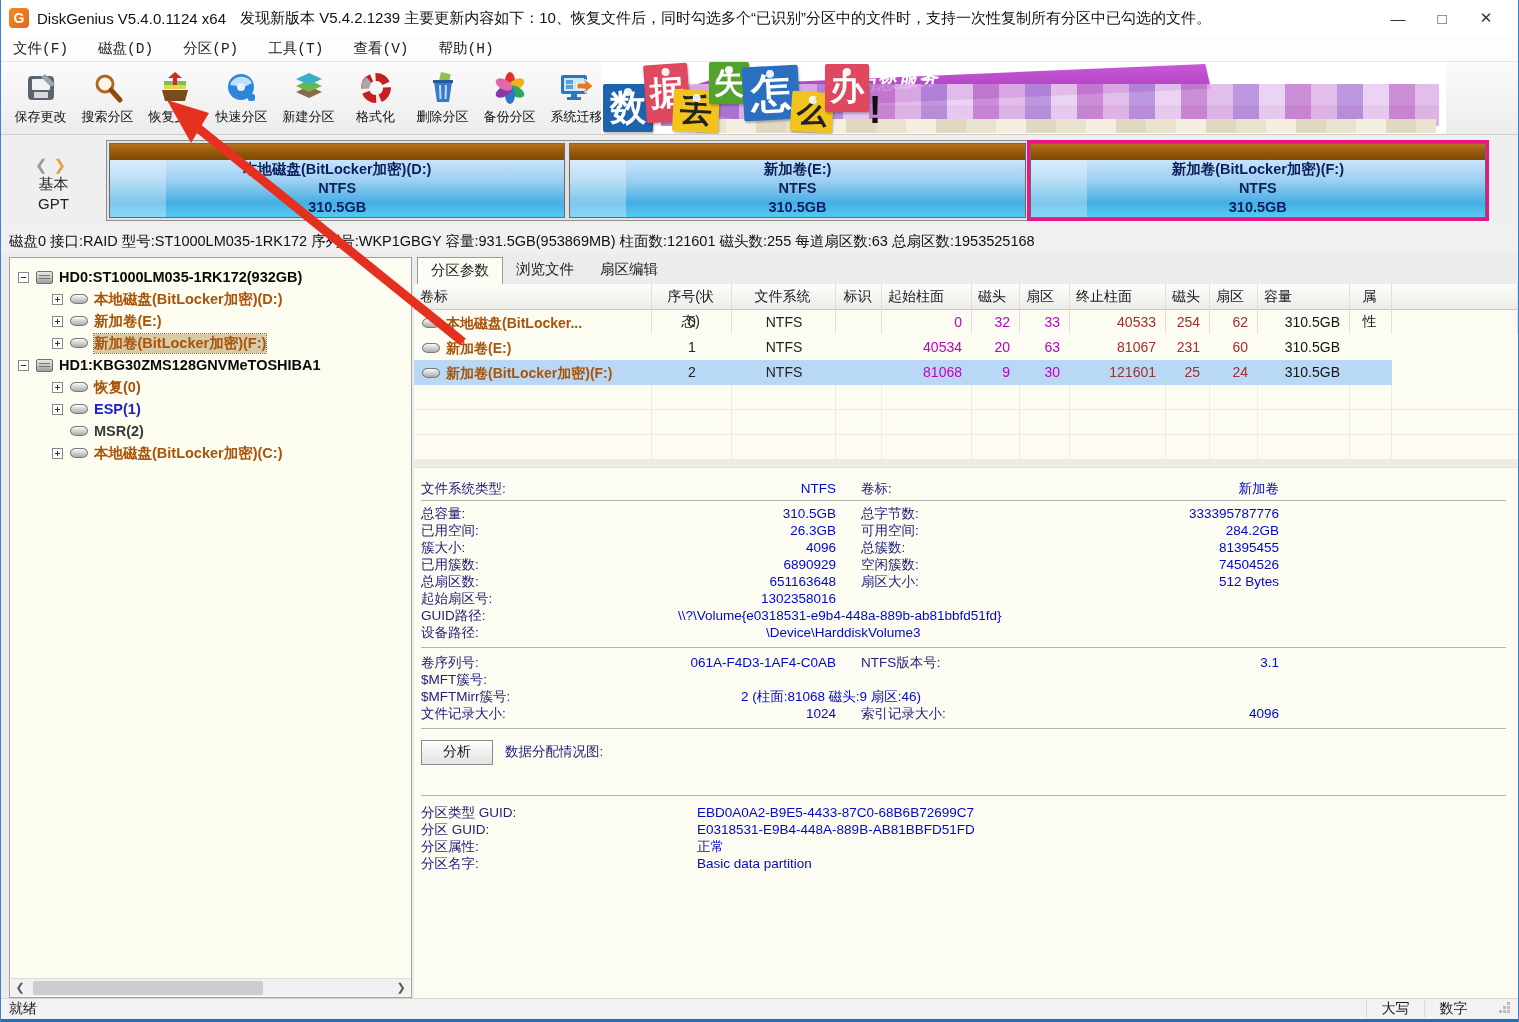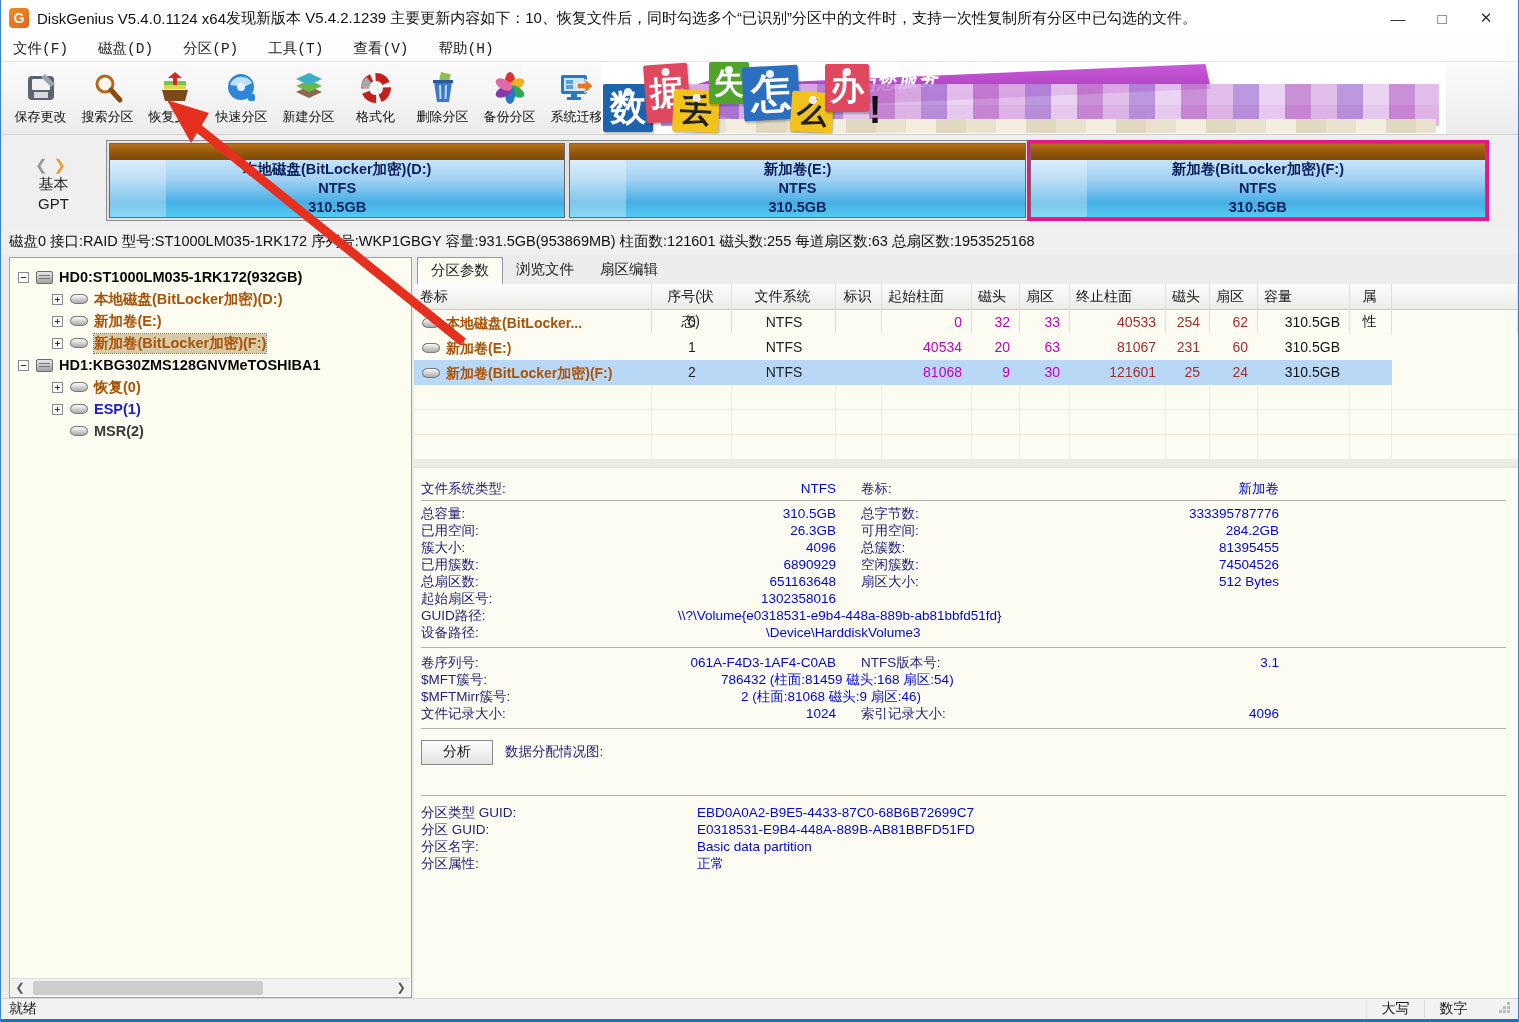--- a/index.html
+++ b/index.html
@@ -4,21 +4,21 @@
 <style>
   * { margin:0; padding:0; box-sizing:border-box; }
   html,body { width:1519px; height:1022px; overflow:hidden; }
   body { font-family:"Liberation Sans","DejaVu Sans",sans-serif; font-size:14px; color:#222; background:#F0F0F0; }
   .app { width:1519px; height:1022px; border:1px solid #3B82D0; border-top:none; position:relative; background:#F0F0F0; }
 
   
   .titlebar { height:36px; background:#FFFFFF; display:flex; align-items:center; padding:0 10px 0 8px; }
   .logo { width:20px; height:20px; border-radius:4px; background:linear-gradient(135deg,#F08C28,#E2661A); color:#fff;
           font-weight:bold; font-size:14px; display:flex; align-items:center; justify-content:center; margin-right:8px; }
-  .title-text { font-size:15px; color:#111; white-space:nowrap; }
+  .title-text { font-size:15px; color:#111; margin-right:14px; white-space:nowrap; }
   .update-text { font-size:15px; color:#111; white-space:nowrap; overflow:hidden; }
   .tb-spacer { flex:1; }
   .winbtn { width:44px; text-align:center; font-size:15px; color:#333; cursor:default; }
 
   
   .menubar { height:26px; background:#FDFDFD; display:flex; align-items:center; gap:30px; padding-left:12px;
              font-size:14.5px; border-bottom:1px solid #E6E6E6; }
   .menu-item { white-space:nowrap;font-family:Liberation Mono, monospace; }
 
   
@@ -397,20 +397,25 @@
         <div class="titem lvl1">
           <span class="exp plus"></span>
           <span class="pt-icon"></span>
           <span class="c-blue">ESP(1)</span>
         </div>
         <div class="titem lvl1">
           <span class="exp-none"></span>
           <span class="pt-icon"></span>
           <span class="c-gray">MSR(2)</span>
         </div>
+        <div class="titem lvl1">
+          <span class="exp plus"></span>
+          <span class="pt-icon"></span>
+          <span class="c-brown">本地磁盘(BitLocker加密)(C:)</span>
+        </div>
       </div>
       <div class="tree-hscroll">
         <span class="hs-arrow">❮</span>
         <span class="hs-thumb"></span>
         <span class="hs-arrow" style="margin-left:auto">❯</span>
       </div>
     </div>
 
     <div class="splitter"></div>
 
@@ -601,21 +606,20 @@
           <hr class="dsep" style="margin-top:6px;margin-bottom:6px">
           <div class="drow">
             <span class="dl">卷序列号:</span>
             <span class="dv">061A-F4D3-1AF4-C0AB</span>
             <span></span>
             <span class="dl">NTFS版本号:</span>
             <span class="dv">3.1</span>
           </div>
           <div class="drow">
             <span class="dl">$MFT簇号:</span>
-            <span class="dv full" style="padding-left:120px">786432 (柱面:81459 磁头:168 扇区:54)</span>
           </div>
           <div class="drow">
             <span class="dl">$MFTMirr簇号:</span>
             <span class="dv full" style="padding-left:140px">2 (柱面:81068 磁头:9 扇区:46)</span>
           </div>
           <div class="drow">
             <span class="dl">文件记录大小:</span>
             <span class="dv">1024</span>
             <span></span>
             <span class="dl">索引记录大小:</span>
@@ -630,26 +634,26 @@
           <div class="gpt-block">
             <div class="grow">
                 <span class="dl">分区类型 GUID:</span>
                 <span class="gv">EBD0A0A2-B9E5-4433-87C0-68B6B72699C7</span>
               </div>
             <div class="grow">
                 <span class="dl">分区 GUID:</span>
                 <span class="gv">E0318531-E9B4-448A-889B-AB81BBFD51FD</span>
               </div>
             <div class="grow">
+                <span class="dl">分区属性:</span>
+                <span class="gv">正常</span>
+              </div>
+            <div class="grow">
                 <span class="dl">分区名字:</span>
                 <span class="gv">Basic data partition</span>
-              </div>
-            <div class="grow">
-                <span class="dl">分区属性:</span>
-                <span class="gv">正常</span>
               </div>
           </div>
         </div>
       </div>
     </div>
   </div>
 
   <div class="statusbar">
     <span class="sb-ready">就绪</span>
     <span class="sb-cell">大写</span>

